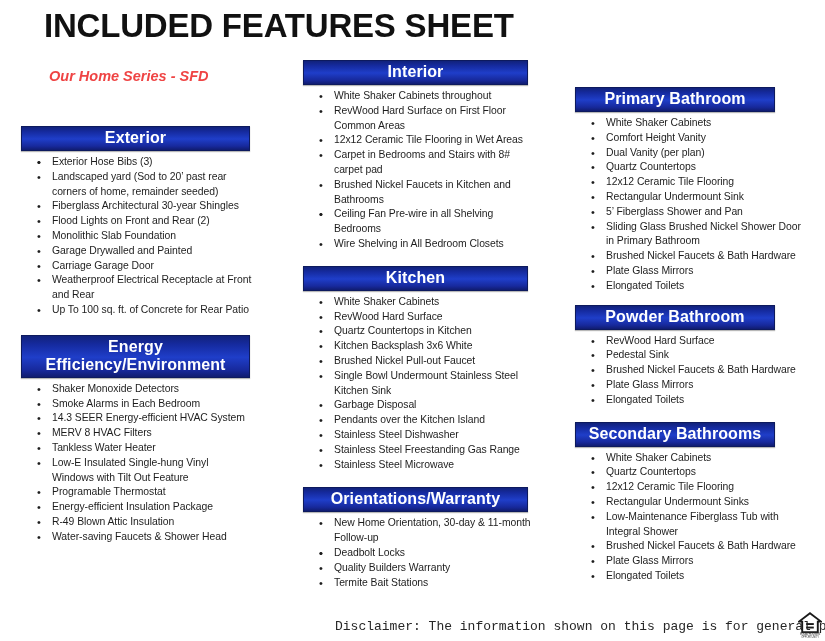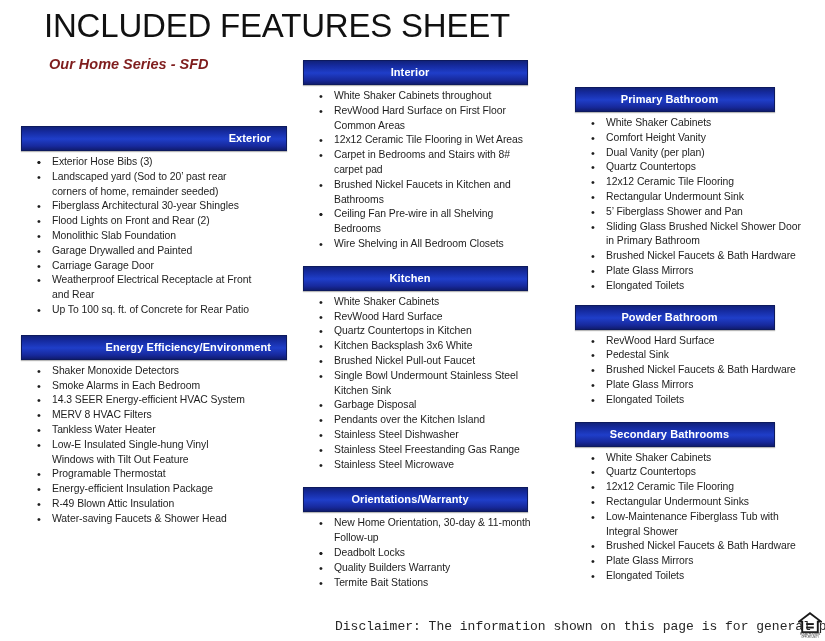--- a/index.html
+++ b/index.html
@@ -22,36 +22,36 @@
   #page-header {
     position: absolute;
     left: 0; top: 0;
     width: 825px;
   }
   #doc-title {
     position: absolute;
     left: 44px;
     top: 7px;
     font-family: "Liberation Sans", sans-serif;
-    font-weight: normal;
+    font-weight: bold;
     font-size: 33px;
     line-height: 38px;
     letter-spacing: -0.2px;
     color: #111111;
     white-space: nowrap;
   }
   #doc-subtitle {
     position: absolute;
     left: 49px;
-    top: 56px;
+    top: 68px;
     font-family: "Liberation Sans", sans-serif;
     font-weight: bold;
     font-style: italic;
     font-size: 14.5px;
-    color: #7f1d1d;
+    color: #ef4444;
     white-space: nowrap;
   }
 
   
   .column {
     position: absolute;
   }
   #col-left   { left: 21px;  top: 126px; width: 232px; }
   #col-mid    { left: 303px; top: 60px;  width: 232px; }
   #col-right  { left: 575px; top: 87px;  width: 232px; }
@@ -68,23 +68,23 @@
         #101d६e 100%);
     background: linear-gradient(to bottom,
         #11227b 0%,
         #152a9e 20%,
         #1f3ec9 52%,
         #17299c 83%,
         #101c70 100%);
     color: #ffffff;
     text-align: center;
     font-weight: bold;
-    font-size: 11px;
+    font-size: 16px;
     line-height: 18px;
-    padding: 2px 15px 3px 4px;
+    padding: 2px 4px 3px 4px;
     border: 1px solid #0d1a5e;
     box-shadow: 0 1px 1px rgba(0,0,0,0.28);
     letter-spacing: 0.1px;
   }
 
   ul.feature-list {
     list-style: none;
     margin: 4px 0 0 0;
     padding: 0;
   }
@@ -100,21 +100,21 @@
   ul.feature-list li .bullet {
     position: absolute;
     left: 16px;
     top: 0;
     font-size: 11px;
     line-height: 14.8px;
     color: #1d1d1d;
   }
 
   
-  #col-left  .section-header { width: 266px; text-align: right; }
+  #col-left  .section-header { width: 229px; }
   #col-mid   .section-header { width: 225px; }
   #col-right .section-header { width: 200px; }
 
   .gap-exterior  { height: 17px; }
   .gap-interior  { height: 14px; }
   .gap-kitchen   { height: 15px; }
   .gap-primary   { height: 11px; }
   .gap-powder    { height: 14px; }
 
   

